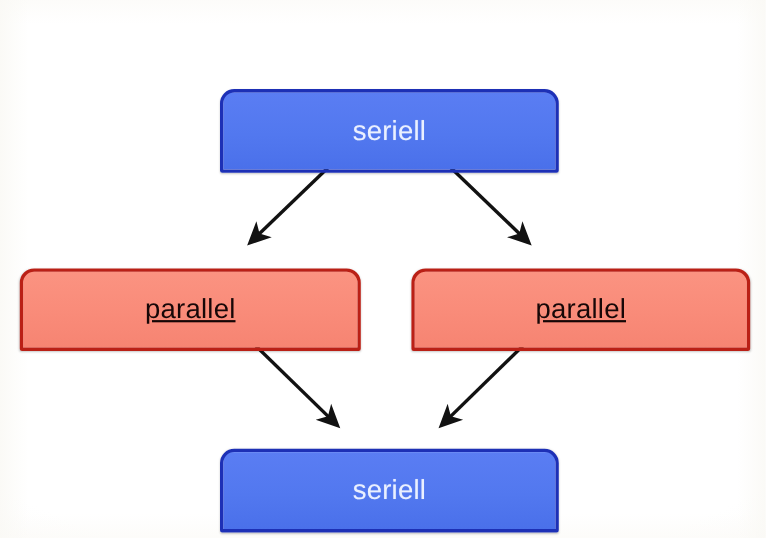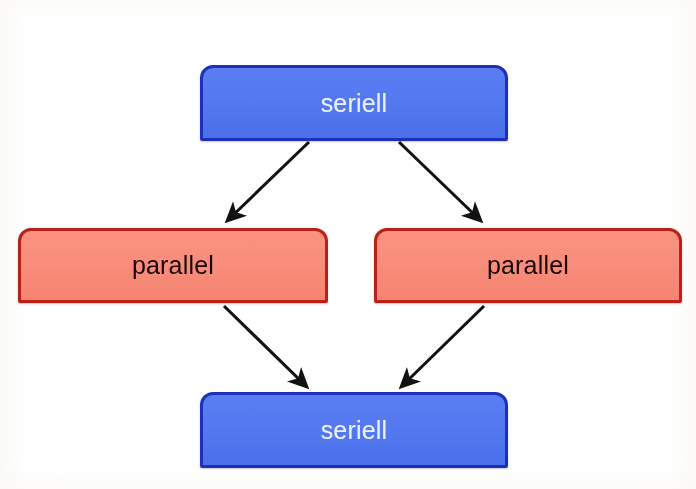--- a/index.html
+++ b/index.html
@@ -47,20 +47,21 @@
   .node {
     position: absolute;
     box-sizing: border-box;
     display: flex;
     align-items: center;
     justify-content: center;
     border-style: solid;
     border-width: 3px;
     border-radius: 13px 13px 2px 2px;
     box-shadow: 0 1px 2px rgba(0,0,0,0.22);
+    margin-top: 16px;
   }
   .node .node-label {
     line-height: 1;
     white-space: nowrap;
     letter-spacing: 0.2px;
   }
 
   .node.serial {
     background: linear-gradient(to bottom, #5a7df3 0%, #5278ef 55%, #4a70ea 100%);
     border-color: #1d30b6;
@@ -70,20 +71,21 @@
     font-size: 25px;
     font-weight: 400;
     color: #eaf0ff;
     text-shadow: 0 0 1px rgba(255,255,255,0.35);
   }
 
   .node.parallel {
     background: linear-gradient(to bottom, #fb9381 0%, #f98b79 55%, #f68472 100%);
     border-color: #ba2016;
     color: #140605;
+    text-decoration: underline;
   }
   .node.parallel .node-label {
     font-size: 25px;
     font-weight: 400;
     color: #170707;
   }
 </style>
 </head>
 <body>
 

